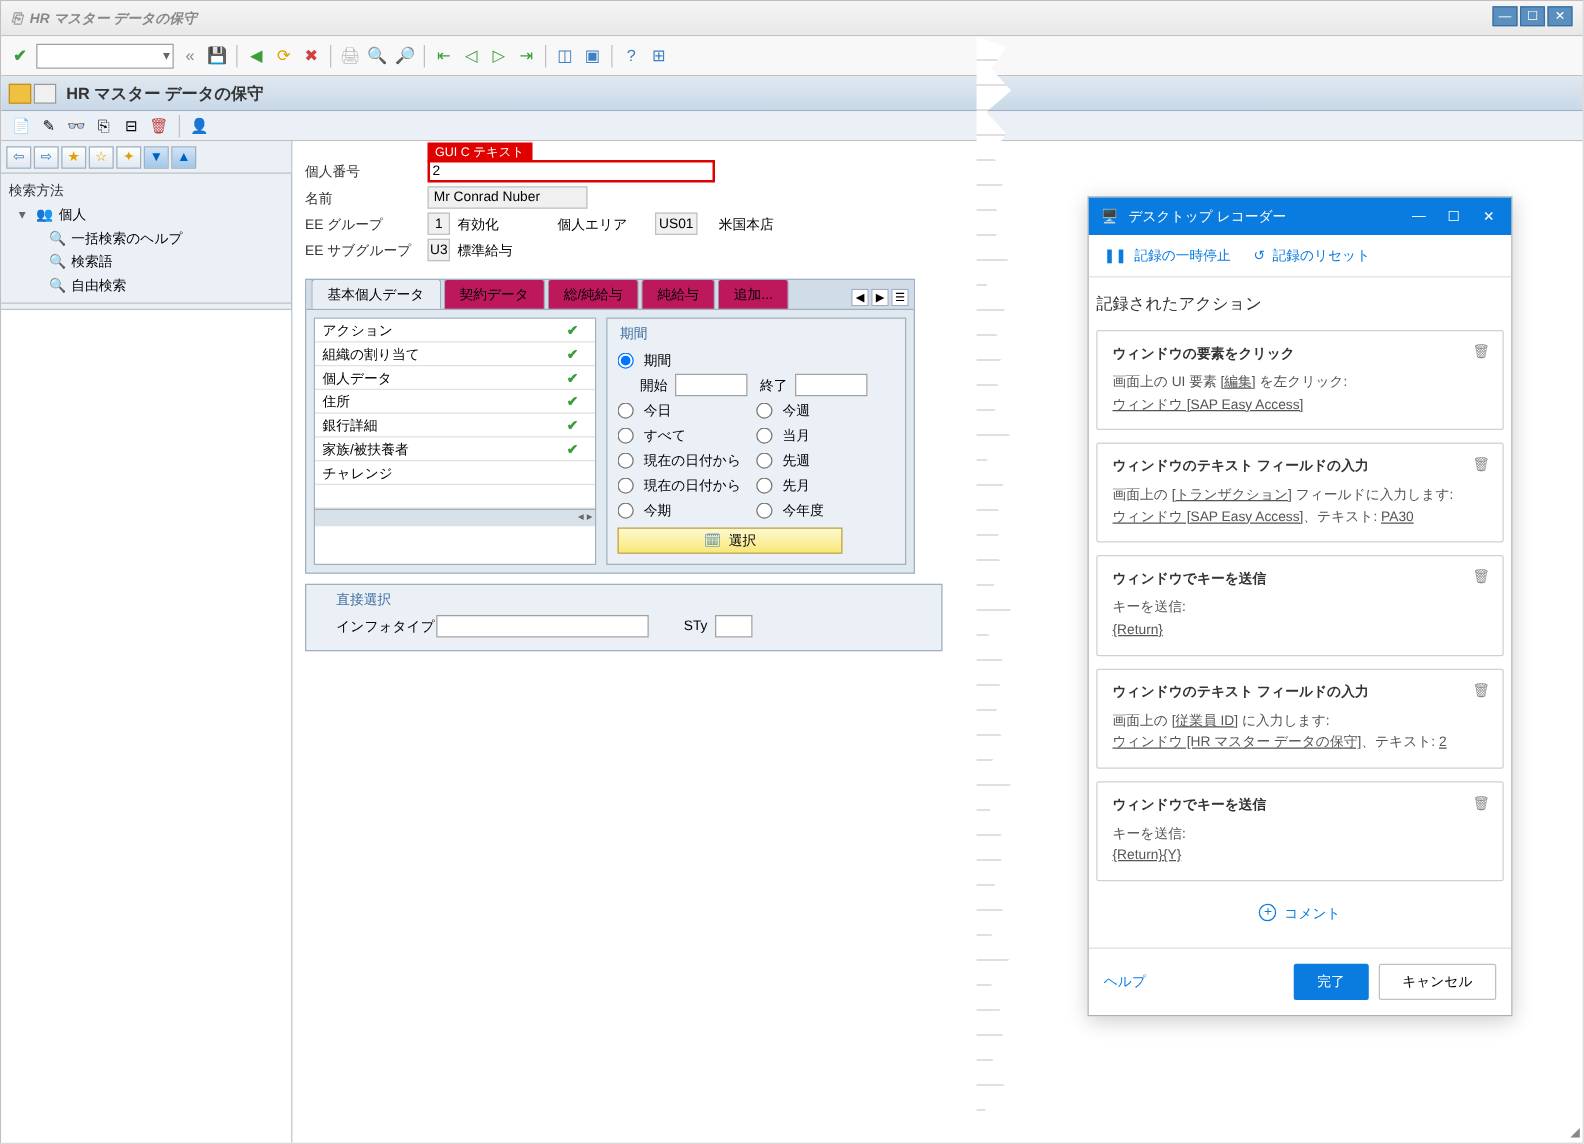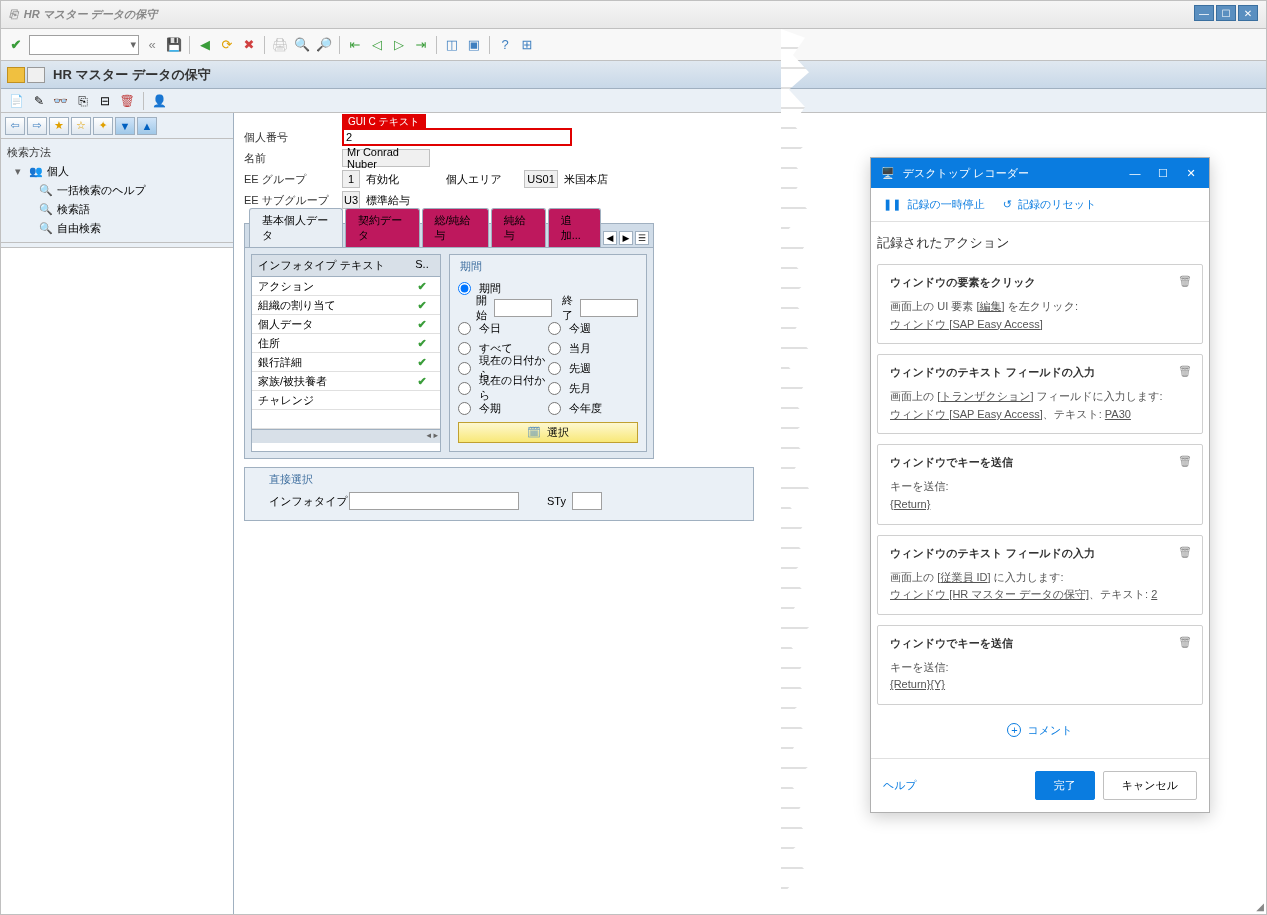--- a/index.html
+++ b/index.html
@@ -213,56 +213,52 @@
         <div style="height:10px"></div>
         <div class="form-row">
           <span class="form-label">個人番号</span>
           <span class="highlight-wrap">
             <span class="highlight-tag">GUI C テキスト</span>
             <input class="form-input highlight-input" style="width: 230px;" value="2">
           </span>
         </div>
         <div class="form-row">
           <span class="form-label">名前</span>
-          <span class="form-display" style="width:88px">Mr Conrad Nuber</span>
+          <span class="form-display" style="width:128px">Mr Conrad Nuber</span>
         </div>
         <div class="form-row">
           <span class="form-label">EE グループ</span>
           <span class="form-display" style="width:18px;justify-content:center">1</span>
           <span style="margin-left:6px;width:80px">有効化</span>
           <span style="width:78px">個人エリア</span>
           <span class="form-display" style="width:34px;justify-content:center">US01</span>
-          <span style="margin-left:6px">米国本店</span>
+          <span style="margin-left:17px">米国本店</span>
         </div>
         <div class="form-row">
           <span class="form-label">EE サブグループ</span>
           <span class="form-display" style="width:18px;justify-content:center">U3</span>
           <span style="margin-left:6px">標準給与</span>
         </div>
       </div>
 
-      <div class="info-box" style="width:410px">
+      <div class="info-box" style="width:488px">
         <div class="tab-strip">
           <div class="tab active">基本個人データ</div>
           <div class="tab">契約データ</div>
           <div class="tab">総/純給与</div>
           <div class="tab">純給与</div>
           <div class="tab">追加...</div>
           <div class="tab-nav">
             <div class="tab-nav-btn">◀</div>
             <div class="tab-nav-btn">▶</div>
             <div class="tab-nav-btn">☰</div>
           </div>
         </div>
         <div class="tab-content">
           <div class="info-table">
-            <div class="info-th">
-              <span class="col1">インフォタイプ テキスト</span>
-              <span class="col2">S..</span>
-            </div>
             <div id="info-rows">
                 <div class="info-row">
                   <span class="col1">アクション</span>
                   <span class="col2">✔</span>
                 </div>
                 <div class="info-row">
                   <span class="col1">組織の割り当て</span>
                   <span class="col2">✔</span>
                 </div>
                 <div class="info-row">

